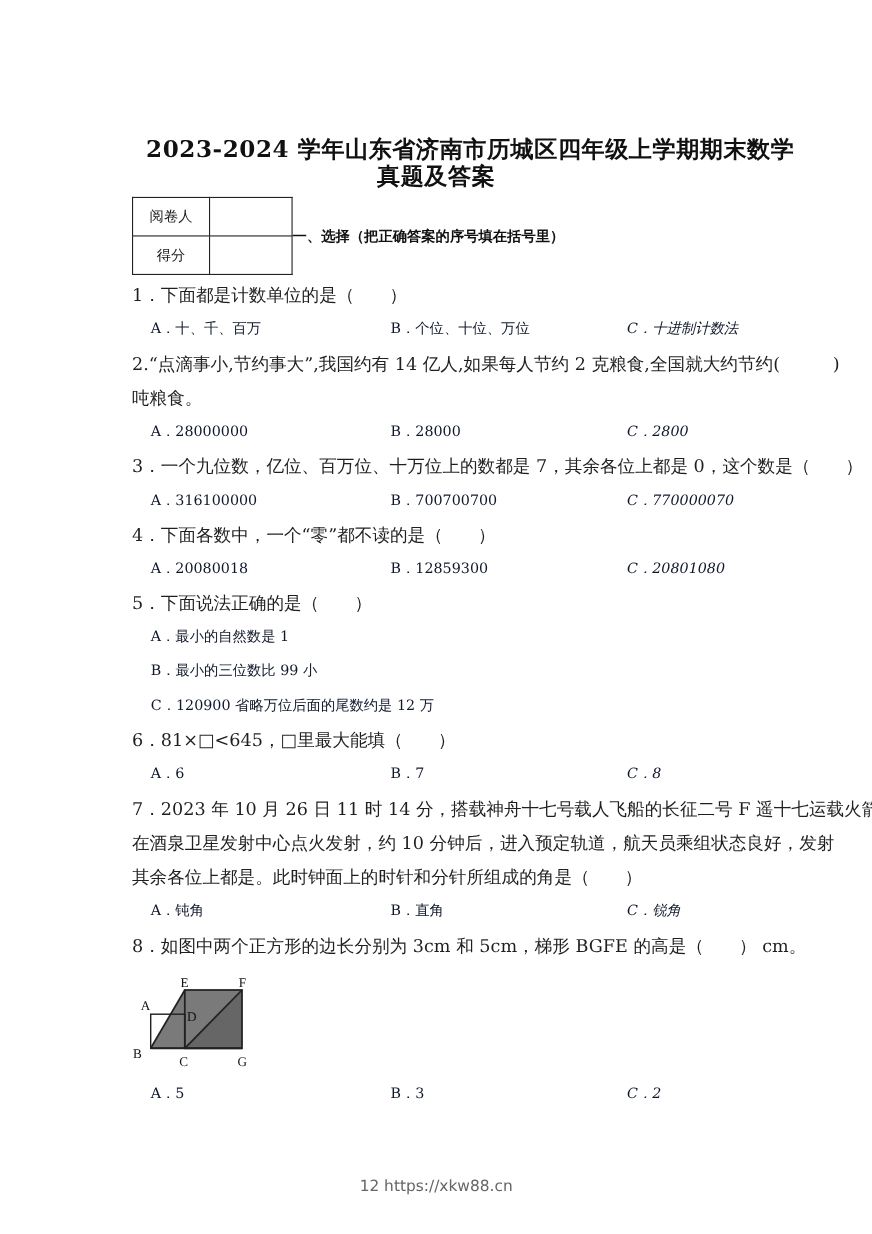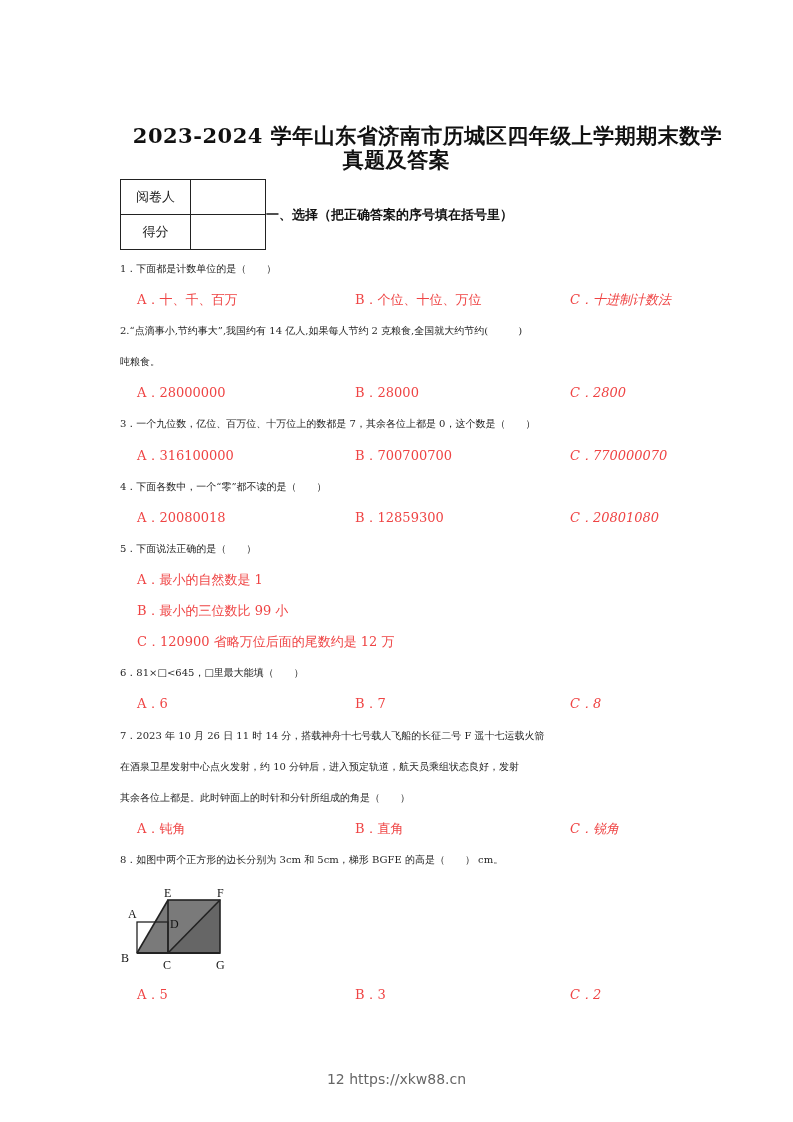--- a/index.html
+++ b/index.html
@@ -50,31 +50,31 @@
       left: 266px;
       top: 206px;
       font-size: 13px;
       font-weight: bold;
       color: #111;
     }
 
     .line {
       position: absolute;
       left: 120px;
-      font-size: 10px;
+      font-size: 16px;
       line-height: 16px;
       white-space: nowrap;
       color: #1f1f1f;
     }
     .opt {
       position: absolute;
       font-size: 13px;
       line-height: 16px;
       white-space: nowrap;
-      color: #ef4444;
+      color: #0f172a;
       text-align: center;
     }
     .optA { left: 137px; }
     .optB { left: 355px; }
     .optC { left: 570px; font-style: italic; }
 
     .figure {
       position: absolute;
       left: 118px;
       top: 882px;

